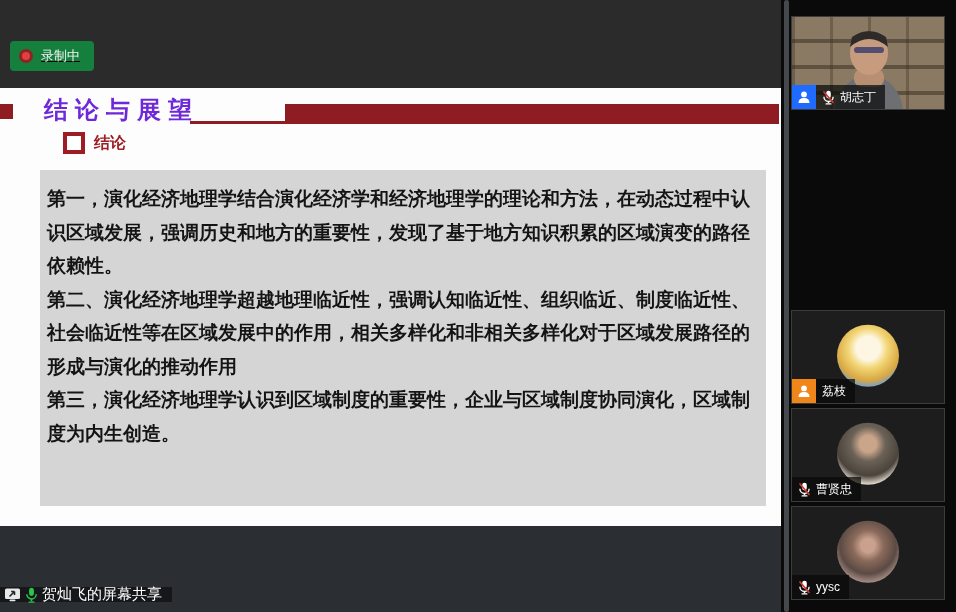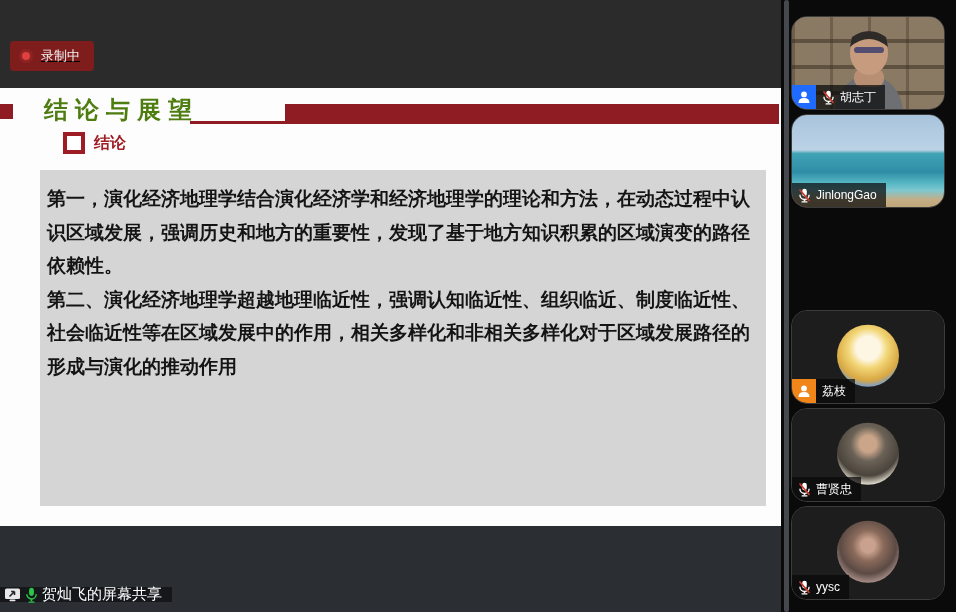--- a/index.html
+++ b/index.html
@@ -2,30 +2,30 @@
 <html><head>
 <meta charset="utf-8">
 <style>
   html,body{margin:0;padding:0;background:#000;}
   #stage{position:relative;width:956px;height:612px;overflow:hidden;
          font-family:"Liberation Sans",sans-serif;background:#0a0a0a;}
 
   
   #main{position:absolute;left:0;top:0;width:781px;height:612px;background:#2b2e32;}
   #topbar{position:absolute;left:0;top:0;width:781px;height:88px;background:#2b2b2b;}
-  .rec-badge{position:absolute;left:10px;top:41px;width:84px;height:30px;background:#7f1d1d;
+  .rec-badge{position:absolute;left:10px;top:41px;width:84px;height:30px;background:#15803d;
              border-radius:4px;display:flex;align-items:center;gap:8px;padding-left:9px;box-sizing:border-box;text-decoration:underline;}
   .rec-dot{width:14px;height:14px;border-radius:50%;border:3px solid #8e2323;background:#e04040;box-sizing:border-box;}
   .rec-label{color:#f2f2f2;font-size:13px;}
 
   
   #slide{position:absolute;left:0;top:88px;width:781px;height:438px;background:#fdfdfd;}
   .title-square{position:absolute;left:0;top:16px;width:13px;height:15px;background:#8e1c22;}
   .slide-title{position:absolute;left:44px;top:6px;font-family:"DejaVu Serif",serif;
-               font-weight:bold;font-size:24px;letter-spacing:7px;color:#4d7c0f;}
+               font-weight:bold;font-size:24px;letter-spacing:7px;color:#6d28d9;}
   .title-line{position:absolute;left:190px;top:33px;width:589px;height:3px;background:#8e1c22;}
   .title-bar{position:absolute;left:285px;top:16px;width:494px;height:17px;background:#8e1c22;}
   .section-head{position:absolute;left:63px;top:44px;display:flex;align-items:center;gap:9px;}
   .section-square{width:14px;height:14px;border:4px solid #9e1d24;box-sizing:content-box;background:#fff;}
   .section-label{font-size:16px;font-weight:bold;color:#9e1d24;}
   .graybox{position:absolute;left:40px;top:82px;width:726px;height:336px;background:#d5d5d5;
            box-sizing:border-box;padding:12px 6px 0 7px;overflow:hidden;}
   .graybox p{margin:0;font-size:19px;font-weight:bold;color:#141414;line-height:33.5px;
              letter-spacing:0;}
 
@@ -37,21 +37,21 @@
   
   #bottombar{position:absolute;left:0;top:526px;width:781px;height:86px;background:#2b2e32;}
   .share-banner{position:absolute;left:0;top:61px;height:15px;background:#15171a;display:flex;
                 align-items:center;gap:4px;padding:0 10px 0 4px;}
   .share-banner .txt{color:#fff;font-size:15px;}
 
   
   #sidebar{position:absolute;left:781px;top:0;width:175px;height:612px;background:#0a0a0a;}
   .side-scrollbar{position:absolute;left:3px;top:0;width:5px;height:612px;background:#45484d;border-radius:3px;}
   .tile{position:absolute;left:10px;width:154px;height:94px;background:#161616;
-        border:1px solid #3c3c3c;border-radius:16px;overflow:hidden;box-sizing:border-box;}
+        border:1px solid #3c3c3c;border-radius:0;overflow:hidden;box-sizing:border-box;}
   .tile.active{border:2px solid #23c343;}
   .vid{position:absolute;inset:0;}
   .vid svg{position:absolute;left:0;top:0;}
   .scene-bookshelf{background:
       repeating-linear-gradient(90deg, rgba(60,45,30,.35) 0 3px, rgba(0,0,0,0) 3px 38px),
       repeating-linear-gradient(180deg, #8a7a64 0 22px, #5f5140 22px 26px),
       linear-gradient(#7c6c57,#6b5c49);}
   .scene-beach{background:linear-gradient(180deg,#a8c3dc 0%,#bcd3e6 38%,#3fa3b5 42%,#2f8ea6 62%,#56b7c4 74%,#7fc7cf 82%,#c5ad85 92%,#bfa679 100%);}
   .scene-hills{background:
       radial-gradient(circle at 82% 18%, rgba(255,244,200,.95) 0 10%, rgba(255,238,180,.35) 22%, rgba(0,0,0,0) 40%),
@@ -91,20 +91,21 @@
       <div class="title-bar"></div>
 
       <div class="section-head">
         <span class="section-square"></span>
         <span class="section-label">结论</span>
       </div>
 
       <div class="graybox">
         <p>第一，演化经济地理学结合演化经济学和经济地理学的理论和方法，在动态过程中认识区域发展，强调历史和地方的重要性，发现了基于地方知识积累的区域演变的路径依赖性。</p>
         <p>第二、演化经济地理学超越地理临近性，强调认知临近性、组织临近、制度临近性、社会临近性等在区域发展中的作用，相关多样化和非相关多样化对于区域发展路径的形成与演化的推动作用</p>
+        <p>第三，演化经济地理学认识到区域制度的重要性，企业与区域制度协同演化，区域制度为内生创造。</p>
       </div>
 
       <div class="float-handle">
         <svg width="14" height="14" viewBox="0 0 14 14">
           <circle cx="1.6" cy="2.5" r="1.4" fill="#fff"></circle>
             <rect x="4.5" y="1.5" width="9" height="2" rx="1" fill="#fff"></rect>
           <circle cx="1.6" cy="7" r="1.4" fill="#fff"></circle>
             <rect x="4.5" y="6" width="9" height="2" rx="1" fill="#fff"></rect>
           <circle cx="1.6" cy="11.5" r="1.4" fill="#fff"></circle>
             <rect x="4.5" y="10.5" width="9" height="2" rx="1" fill="#fff"></rect>
@@ -156,35 +157,20 @@
             <path d="M1.9 6.8 a4.6 4.6 0 0 0 9.2 0" fill="none" stroke="#fff" stroke-width="1.4"></path>
             <rect x="5.7" y="11.2" width="1.6" height="2" fill="#fff"></rect>
             <rect x="3.5" y="13.2" width="6" height="1.3" rx="0.6" fill="#fff"></rect>
             <line x1="1.5" y1="1.5" x2="11.5" y2="13" stroke="#d03a2e" stroke-width="1.7"></line>
           </svg>
           <span class="nm">胡志丁</span>
         </span>
       </div>
     </div>
 
-    <div class="tile" style="top:114px">
-      <div class="vid scene-beach"></div>
-      <div class="badge-row">
-        <span class="nameplate">
-          <svg width="13" height="15" viewBox="0 0 13 15">
-            <rect x="4.2" y="0.8" width="4.6" height="7.6" rx="2.3" fill="#fff"></rect>
-            <path d="M1.9 6.8 a4.6 4.6 0 0 0 9.2 0" fill="none" stroke="#fff" stroke-width="1.4"></path>
-            <rect x="5.7" y="11.2" width="1.6" height="2" fill="#fff"></rect>
-            <rect x="3.5" y="13.2" width="6" height="1.3" rx="0.6" fill="#fff"></rect>
-            <line x1="1.5" y1="1.5" x2="11.5" y2="13" stroke="#d03a2e" stroke-width="1.7"></line>
-          </svg>
-          <span class="nm">JinlongGao</span>
-        </span>
-      </div>
-    </div>
 
 
     <div class="tile" style="top:310px">
       <div class="avatar-wrap">
         <div class="avatar av-dog"></div>
       </div>
       <div class="badge-row">
         <span class="profile-sq orange">
           <svg width="14" height="14" viewBox="0 0 14 14">
               <circle cx="7" cy="4.4" r="2.9" fill="#fff"></circle>

